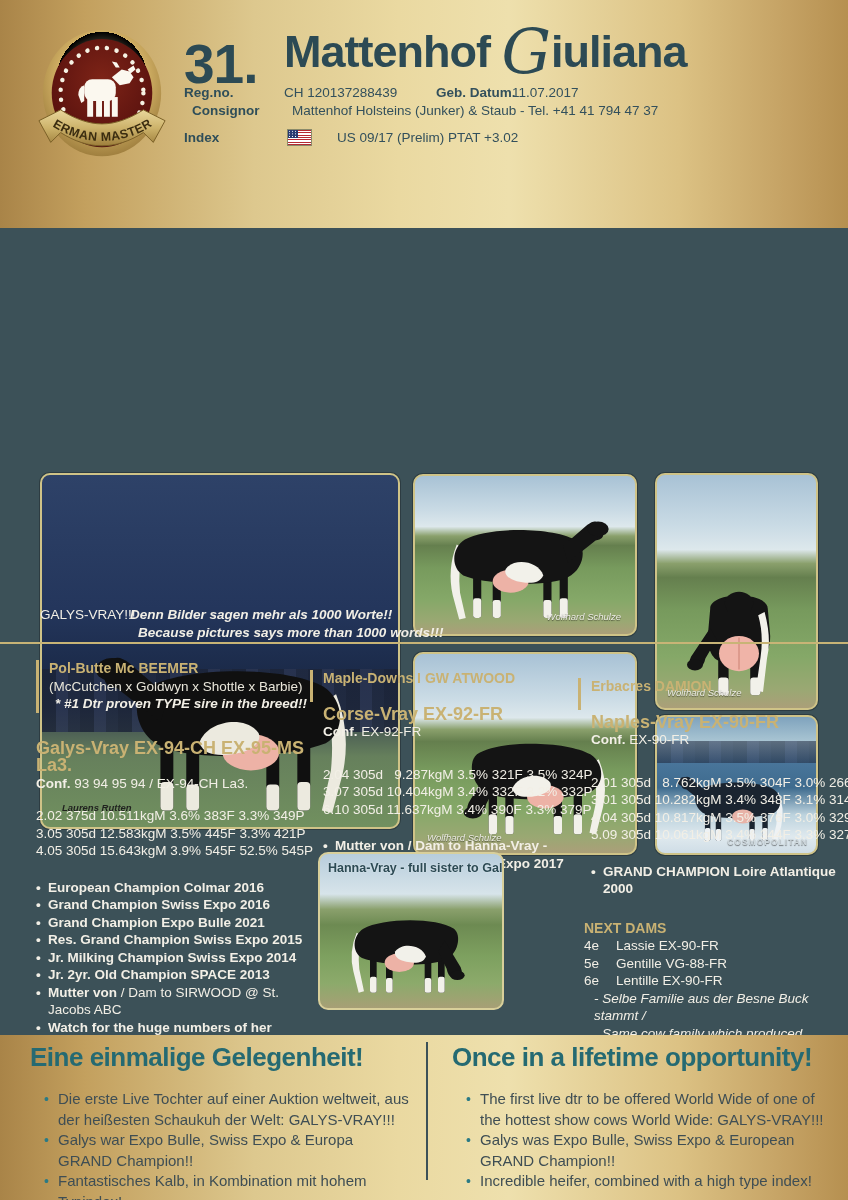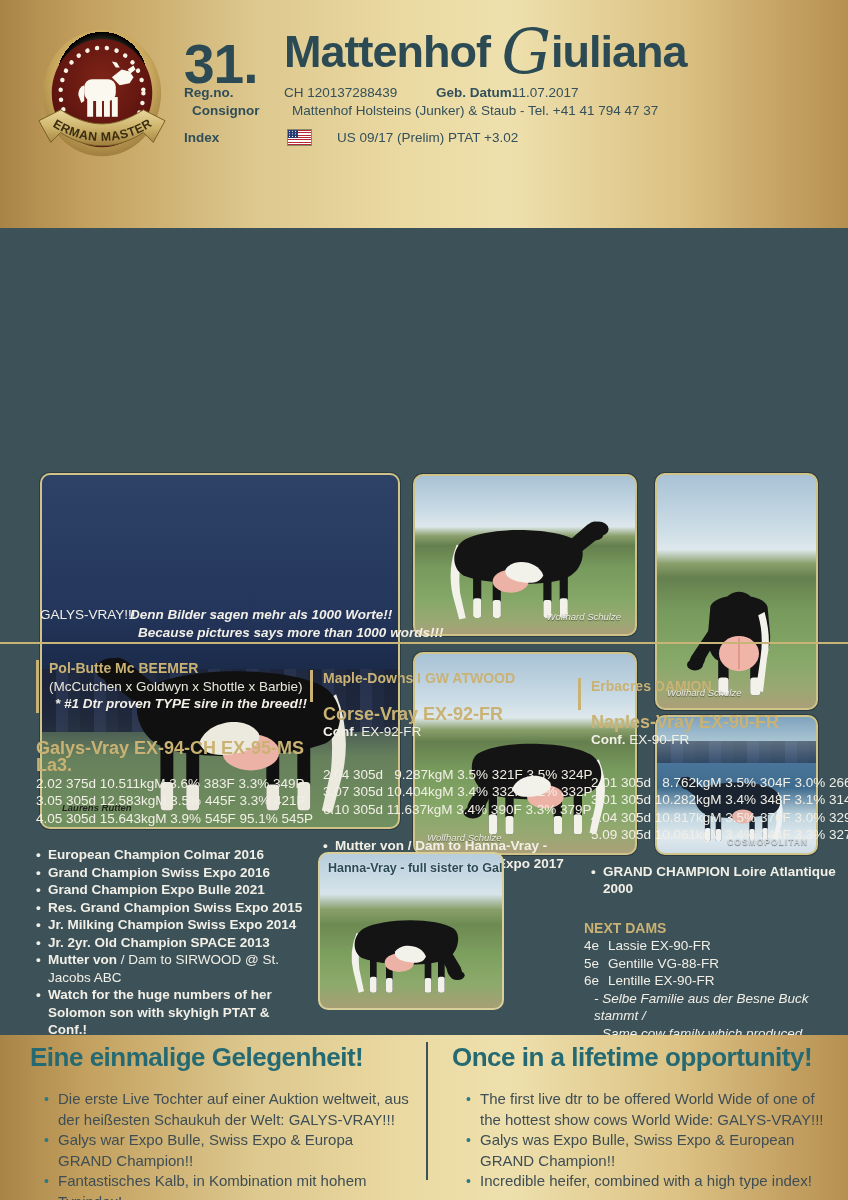--- a/index.html
+++ b/index.html
@@ -104,21 +104,21 @@
     border:2px solid #d8cf9a; border-radius:10px; overflow:hidden;
     background:linear-gradient(180deg,#b7cddc 0%,#d7e4ea 26%,#8aa06c 36%,#6d8a52 46%,#7da05f 66%,#8caa6b 84%,#a79f76 100%);
   }
   #hanna-caption {
     position:absolute; left:8px; top:6px; font-size:12.5px; font-weight:bold; color:#2c4a54;
     text-shadow:0 0 2px rgba(255,255,255,.6); white-space:nowrap;
   }
   
   #next-dams { margin-top:22px; padding-left:6px; }
   #next-dams .nd-title { color:#c9b273; font-weight:bold; font-size:14px; }
-  .nd-row { display:flex; }
+  .nd-row { display:flex;gap:8px; }
   .nd-code { width:24px; flex:0 0 24px; }
   .nd-note { font-style:italic; padding-left:10px; }
   .nd-note2 { font-style:italic; padding-left:18px; }
 
   
   .bsec { position:absolute; top:1042px; width:380px; }
   #bsec-left  { left:30px; }
   #bsec-right { left:452px; }
   .bhead { font-size:26px; font-weight:bold; color:#256a72; letter-spacing:-.5px; }
   .bullets { list-style:none; margin:16px 0 0 14px; }
@@ -306,23 +306,24 @@
     <div id="gold-rule" style="position:absolute; top:414px; left:0;"></div>
 
     <div id="col1" class="ped-col" style="position:absolute; left:36px; top:432px;">
       <div class="sire-block">
         <div class="sire-name">Pol-Butte Mc BEEMER</div>
         <div class="sire-sub">(McCutchen x Goldwyn x Shottle x Barbie)</div>
         <div class="sire-note">* #1 Dtr proven TYPE sire in the breed!!</div>
       </div>
       <div class="gap-lg"></div>
       <div class="dam-name">Galys-Vray EX-94-CH EX-95-MS La3.</div>
+      <div class="conf-line"><span class="conf-label">Conf.</span><span> 93 94 95 94 / EX-94-CH La3.</span></div>
       <div class="lact">2.02 375d 10.511kgM 3.6% 383F 3.3% 349P</div>
       <div class="lact">3.05 305d 12.583kgM 3.5% 445F 3.3% 421P</div>
-      <div class="lact">4.05 305d 15.643kgM 3.9% 545F 95.1% 545P</div>
+      <div class="lact">4.05 305d 15.643kgM 3.9% 545F 52.5% 545P</div>
       <ul class="blist">
         <li>
             <span class="bdot">•</span>
             <span class="btext">European Champion Colmar 2016</span>
           </li>
         <li>
             <span class="bdot">•</span>
             <span class="btext">Grand Champion Swiss Expo 2016</span>
           </li>
         <li>

